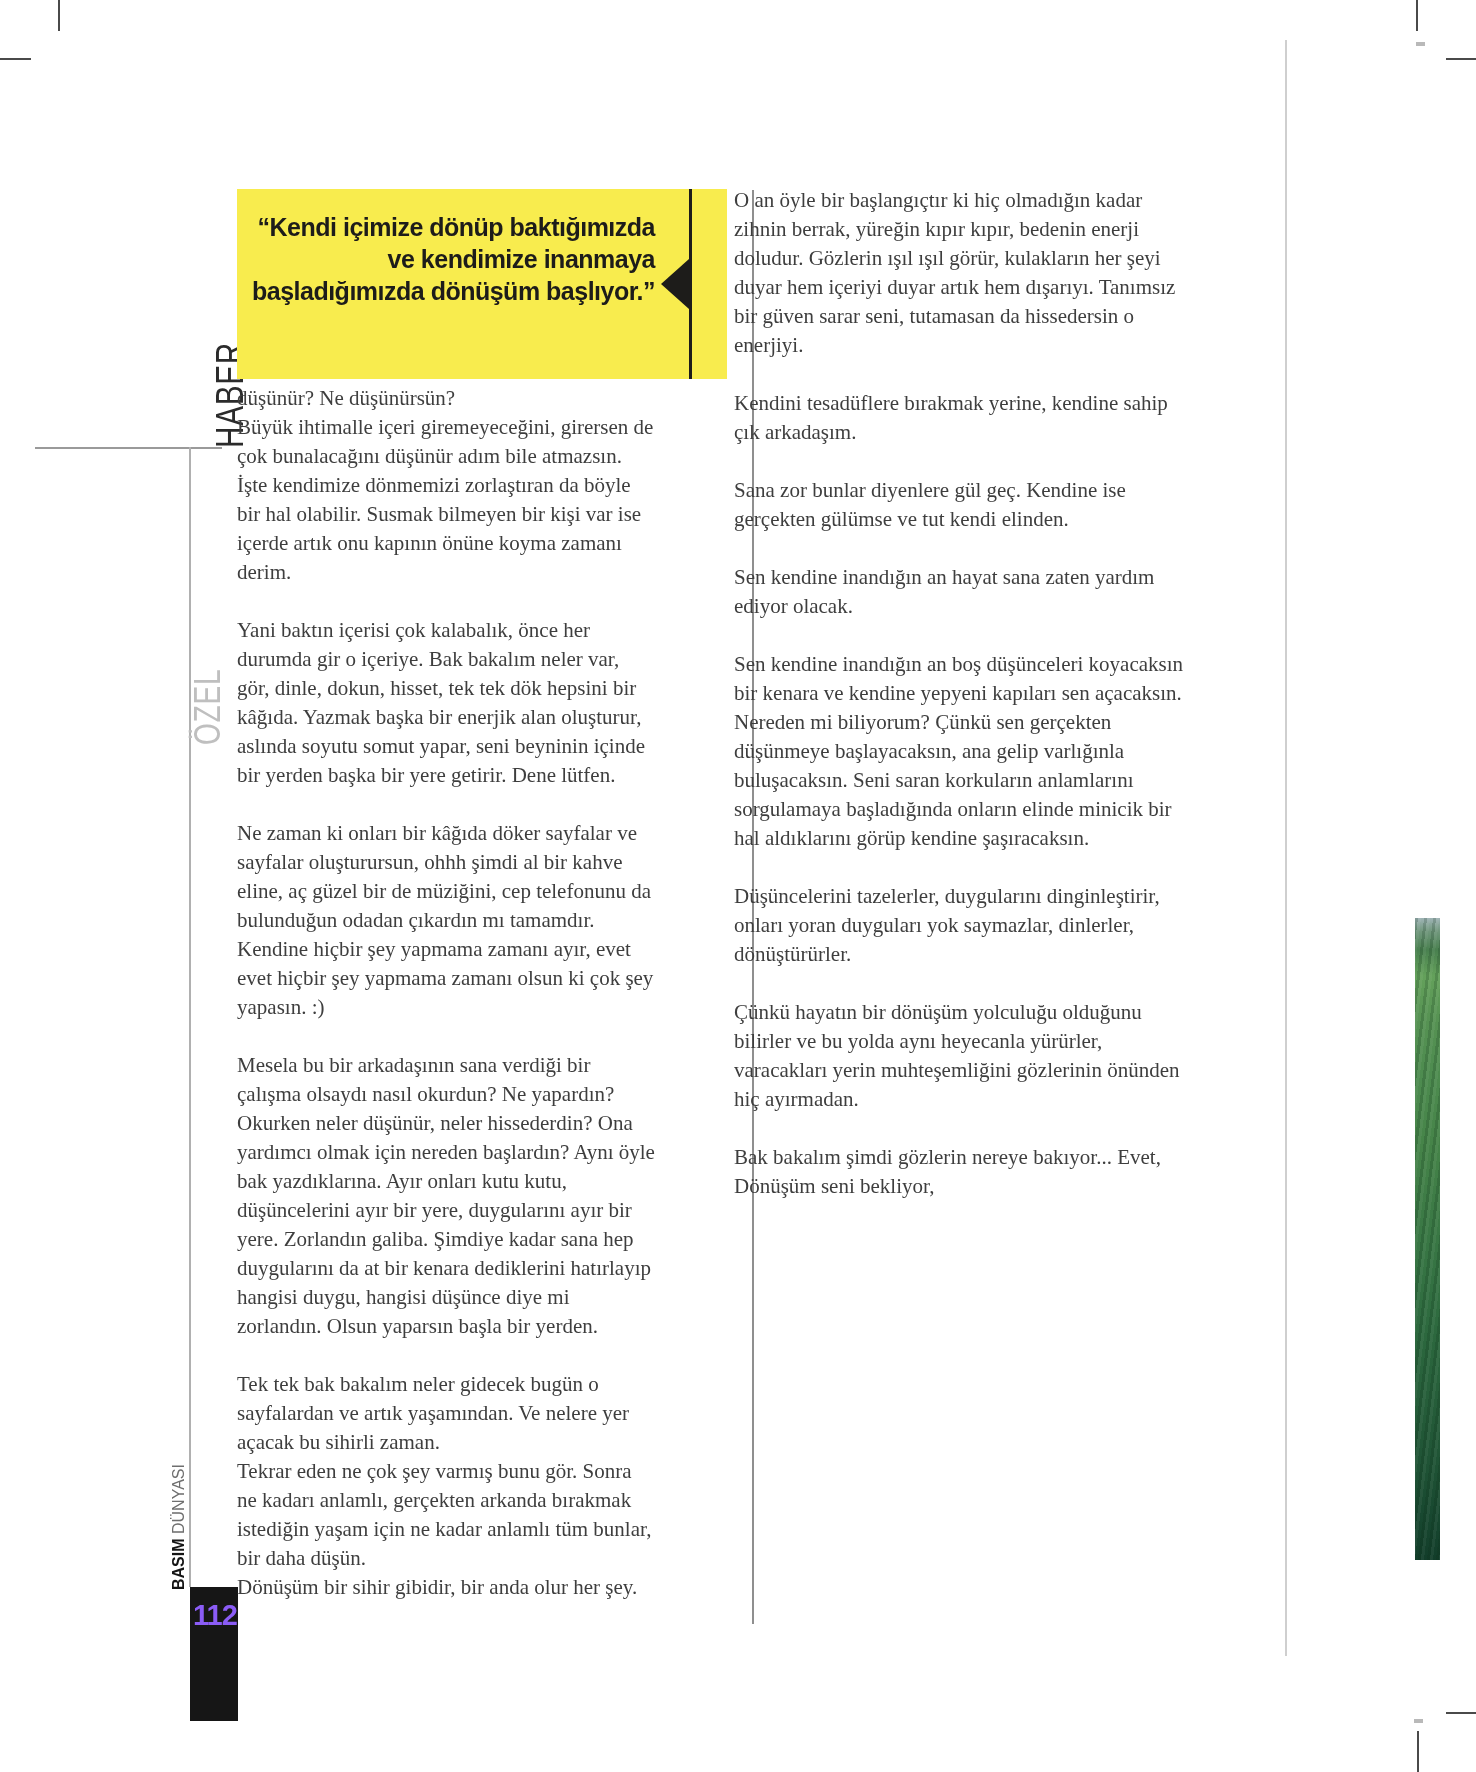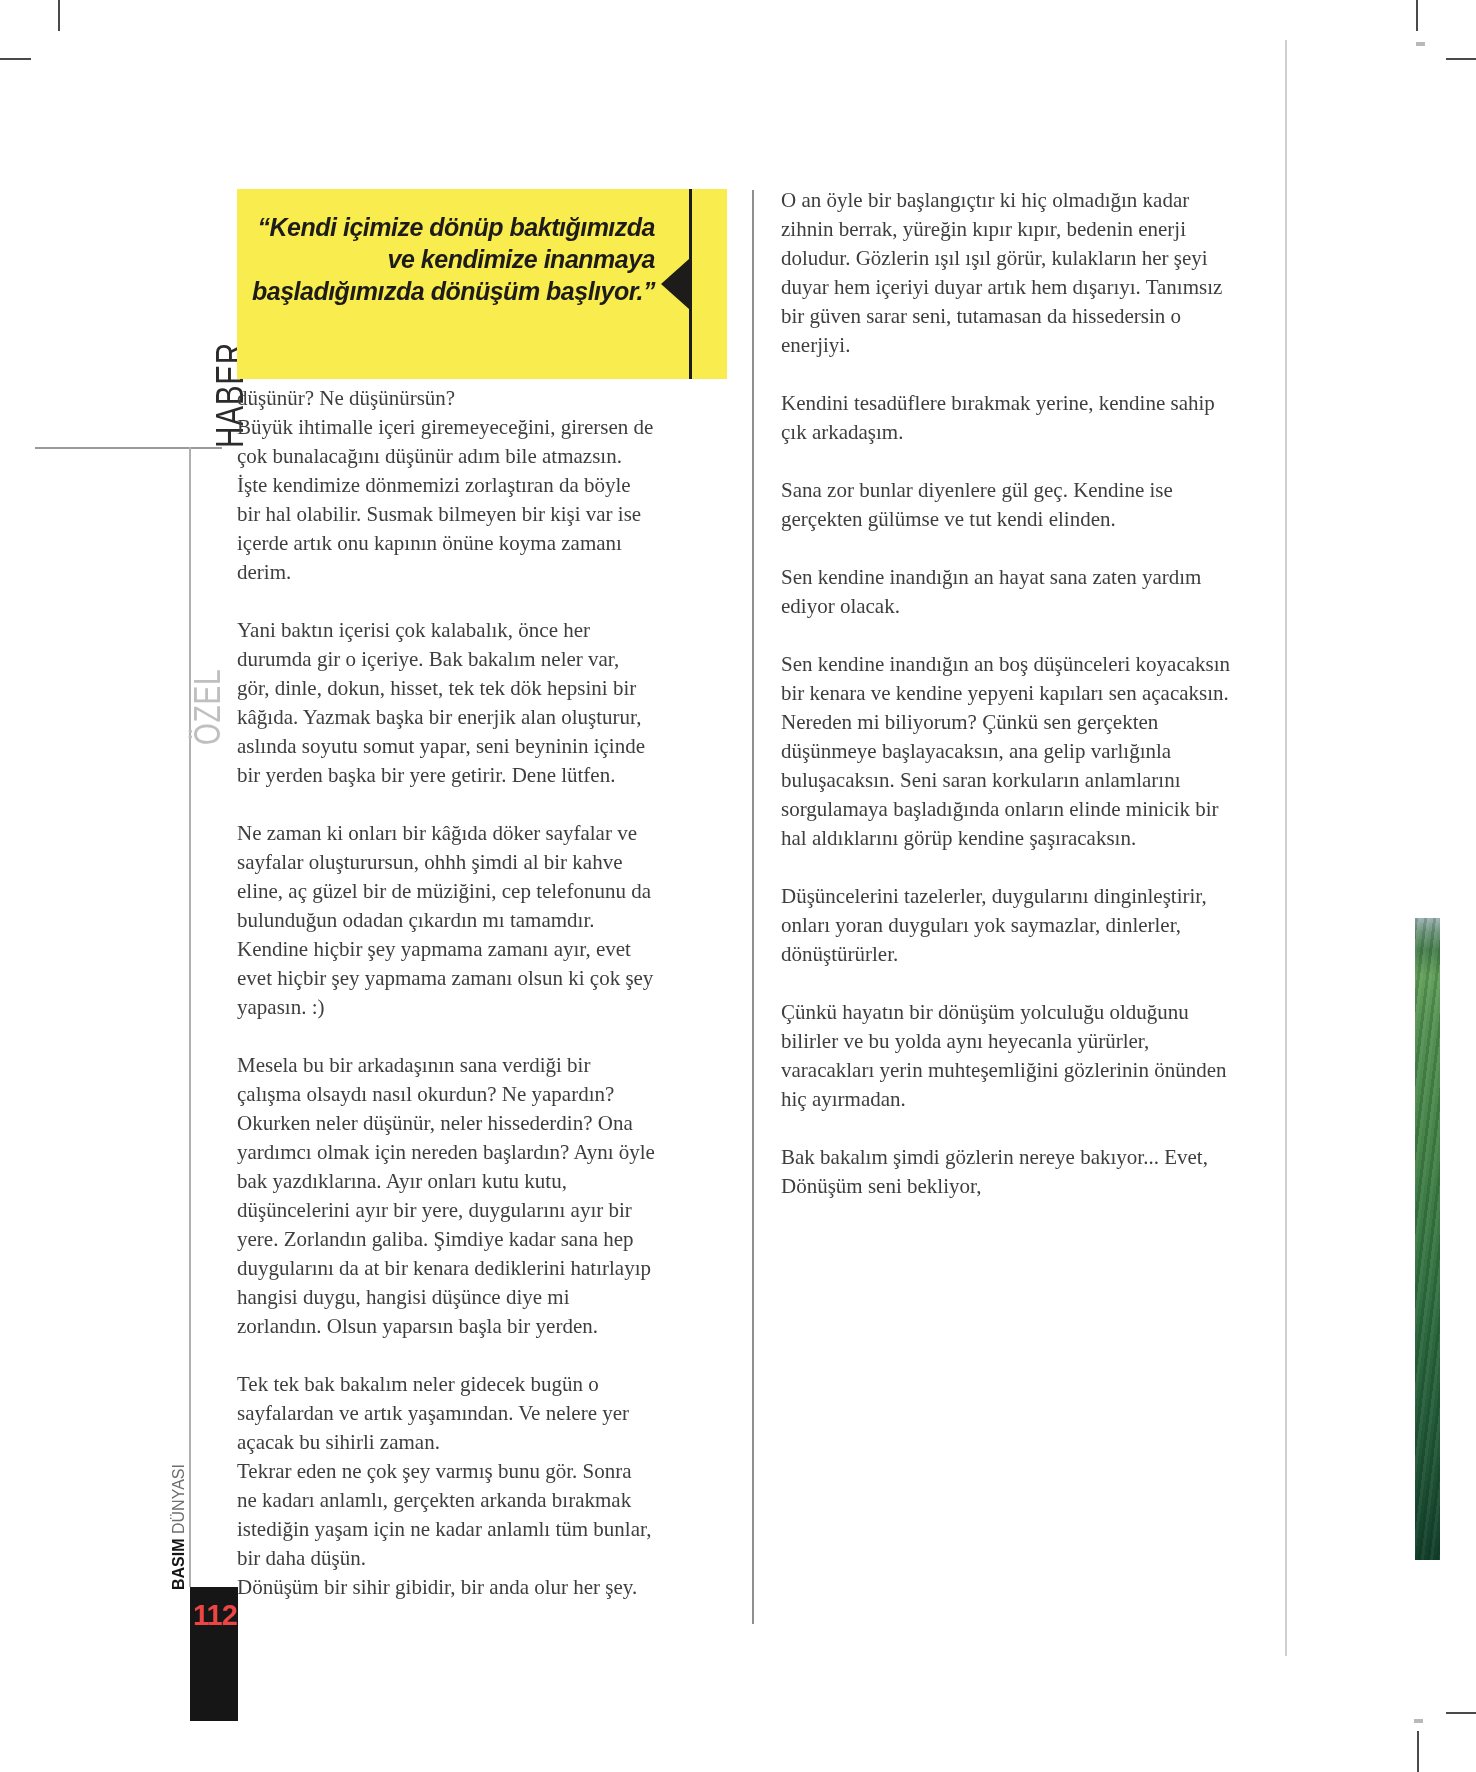--- a/index.html
+++ b/index.html
@@ -16,36 +16,36 @@
   .vlabel{position:absolute;transform-origin:0 0;white-space:nowrap;}
   .haber{left:212px;top:448px;width:135px;height:36px;font-size:38px;line-height:36px;
          letter-spacing:1px;color:#2b2b2b;transform:rotate(-90deg) scale(0.78,1);}
   .ozel{left:190px;top:745px;width:130px;height:35px;font-size:36px;line-height:35px;
         letter-spacing:1px;color:#bfbfbf;transform:rotate(-90deg) scale(0.78,1);}
   .mag{left:169px;top:1590px;width:122px;height:20px;font-size:16px;line-height:20px;
        transform:rotate(-90deg);color:#6e6e6e;}
   .mag b{color:#141414;font-weight:700;}
   
   .pagenum-box{position:absolute;left:190px;top:1587px;width:48px;height:134px;background:#161616;}
-  .pagenum-box span{display:block;margin:12px 0 0 3px;color:#ef4444;font-weight:700;
+  .pagenum-box span{display:block;margin:12px 0 0 3px;color:#8b5cf6;font-weight:700;
                     font-size:29px;letter-spacing:-1px;}
   
-  .quote-box{position:absolute;left:237px;top:189px;width:490px;height:190px;background:#f8ec4e;font-style:italic;}
+  .quote-box{position:absolute;left:237px;top:189px;width:490px;height:190px;background:#f8ec4e;}
   .quote-text{position:absolute;top:22px;right:72px;text-align:right;color:#1d1c1a;
               font-weight:700;font-size:25px;line-height:32px;letter-spacing:-0.5px;}
   .quote-text div{white-space:nowrap;}
   .quote-rule{position:absolute;left:452px;top:0;width:3px;height:190px;background:#1d1c1a;}
   .quote-arrow{position:absolute;left:424px;top:70px;width:0;height:0;
                border-top:25px solid transparent;border-bottom:25px solid transparent;
                border-right:28px solid #1d1c1a;}
   
   .col{position:absolute;font-family:"Liberation Serif",serif;color:#3e3e3e;
        font-size:21px;line-height:29px;}
   .col-left{left:237px;top:384px;width:418px;}
-  .col-right{left:781px;top:186px;width:452px;}
+  .col-right{left:734px;top:186px;width:452px;}
   .para{margin:0 0 29px 0;}
   .divider{position:absolute;left:752px;top:190px;width:2px;height:1434px;background:#8f8f8f;}
   
   .photo-strip{position:absolute;left:1415px;top:918px;width:25px;height:642px;
     background:
       repeating-linear-gradient(97deg, rgba(10,40,20,0.18) 0 3px, rgba(255,255,255,0.05) 3px 6px, rgba(0,0,0,0) 6px 9px),
       linear-gradient(180deg,
         #9fb4b6 0%, #72987e 2%, #49804f 5%, #64a15b 9%, #569253 16%,
         #4d8b4f 25%, #468449 35%, #3d7b46 45%, #357343 55%, #2c683e 65%,
         #265e3a 75%, #1f5335 85%, #184830 93%, #123d2a 100%);}

